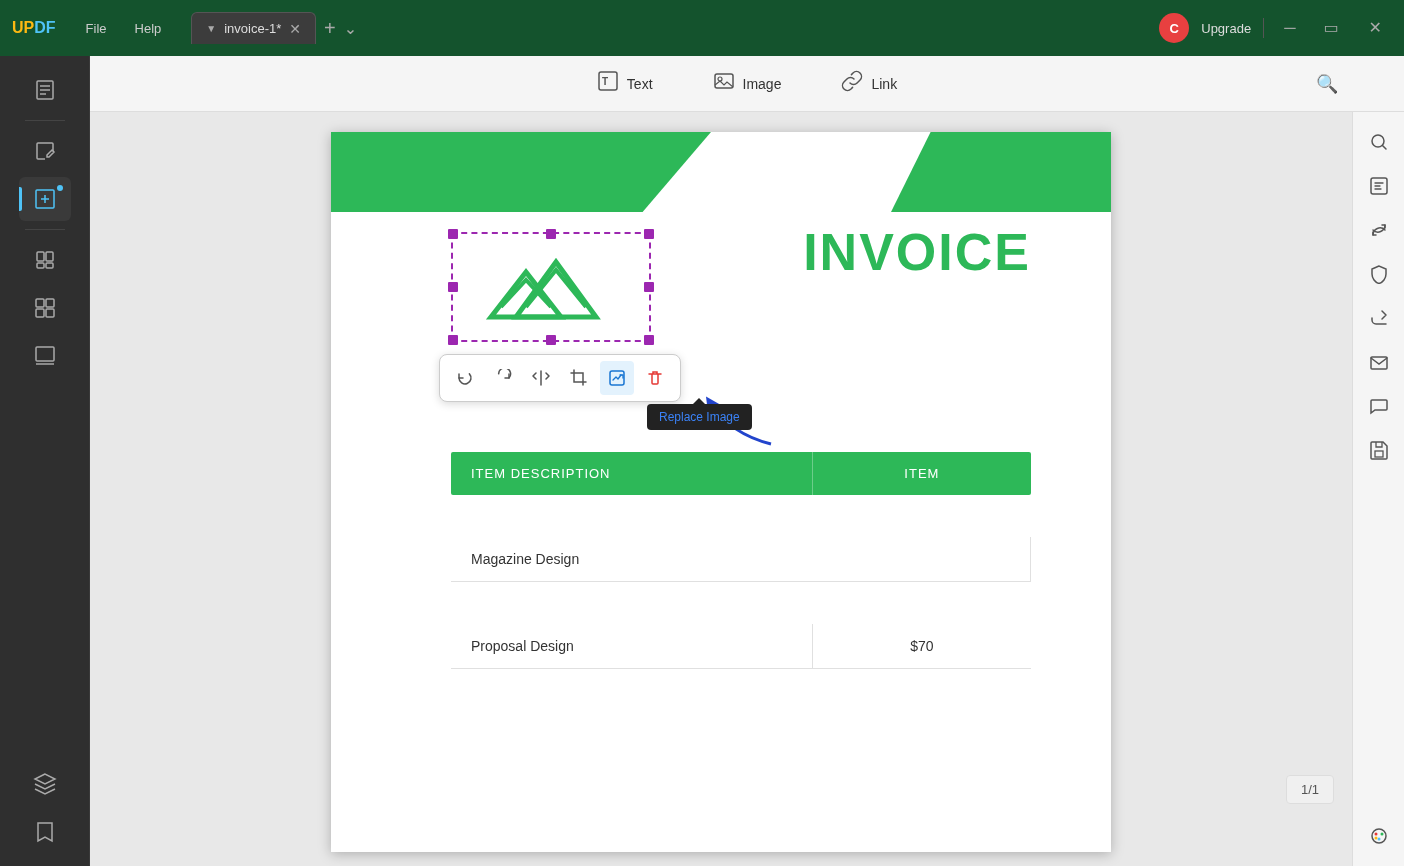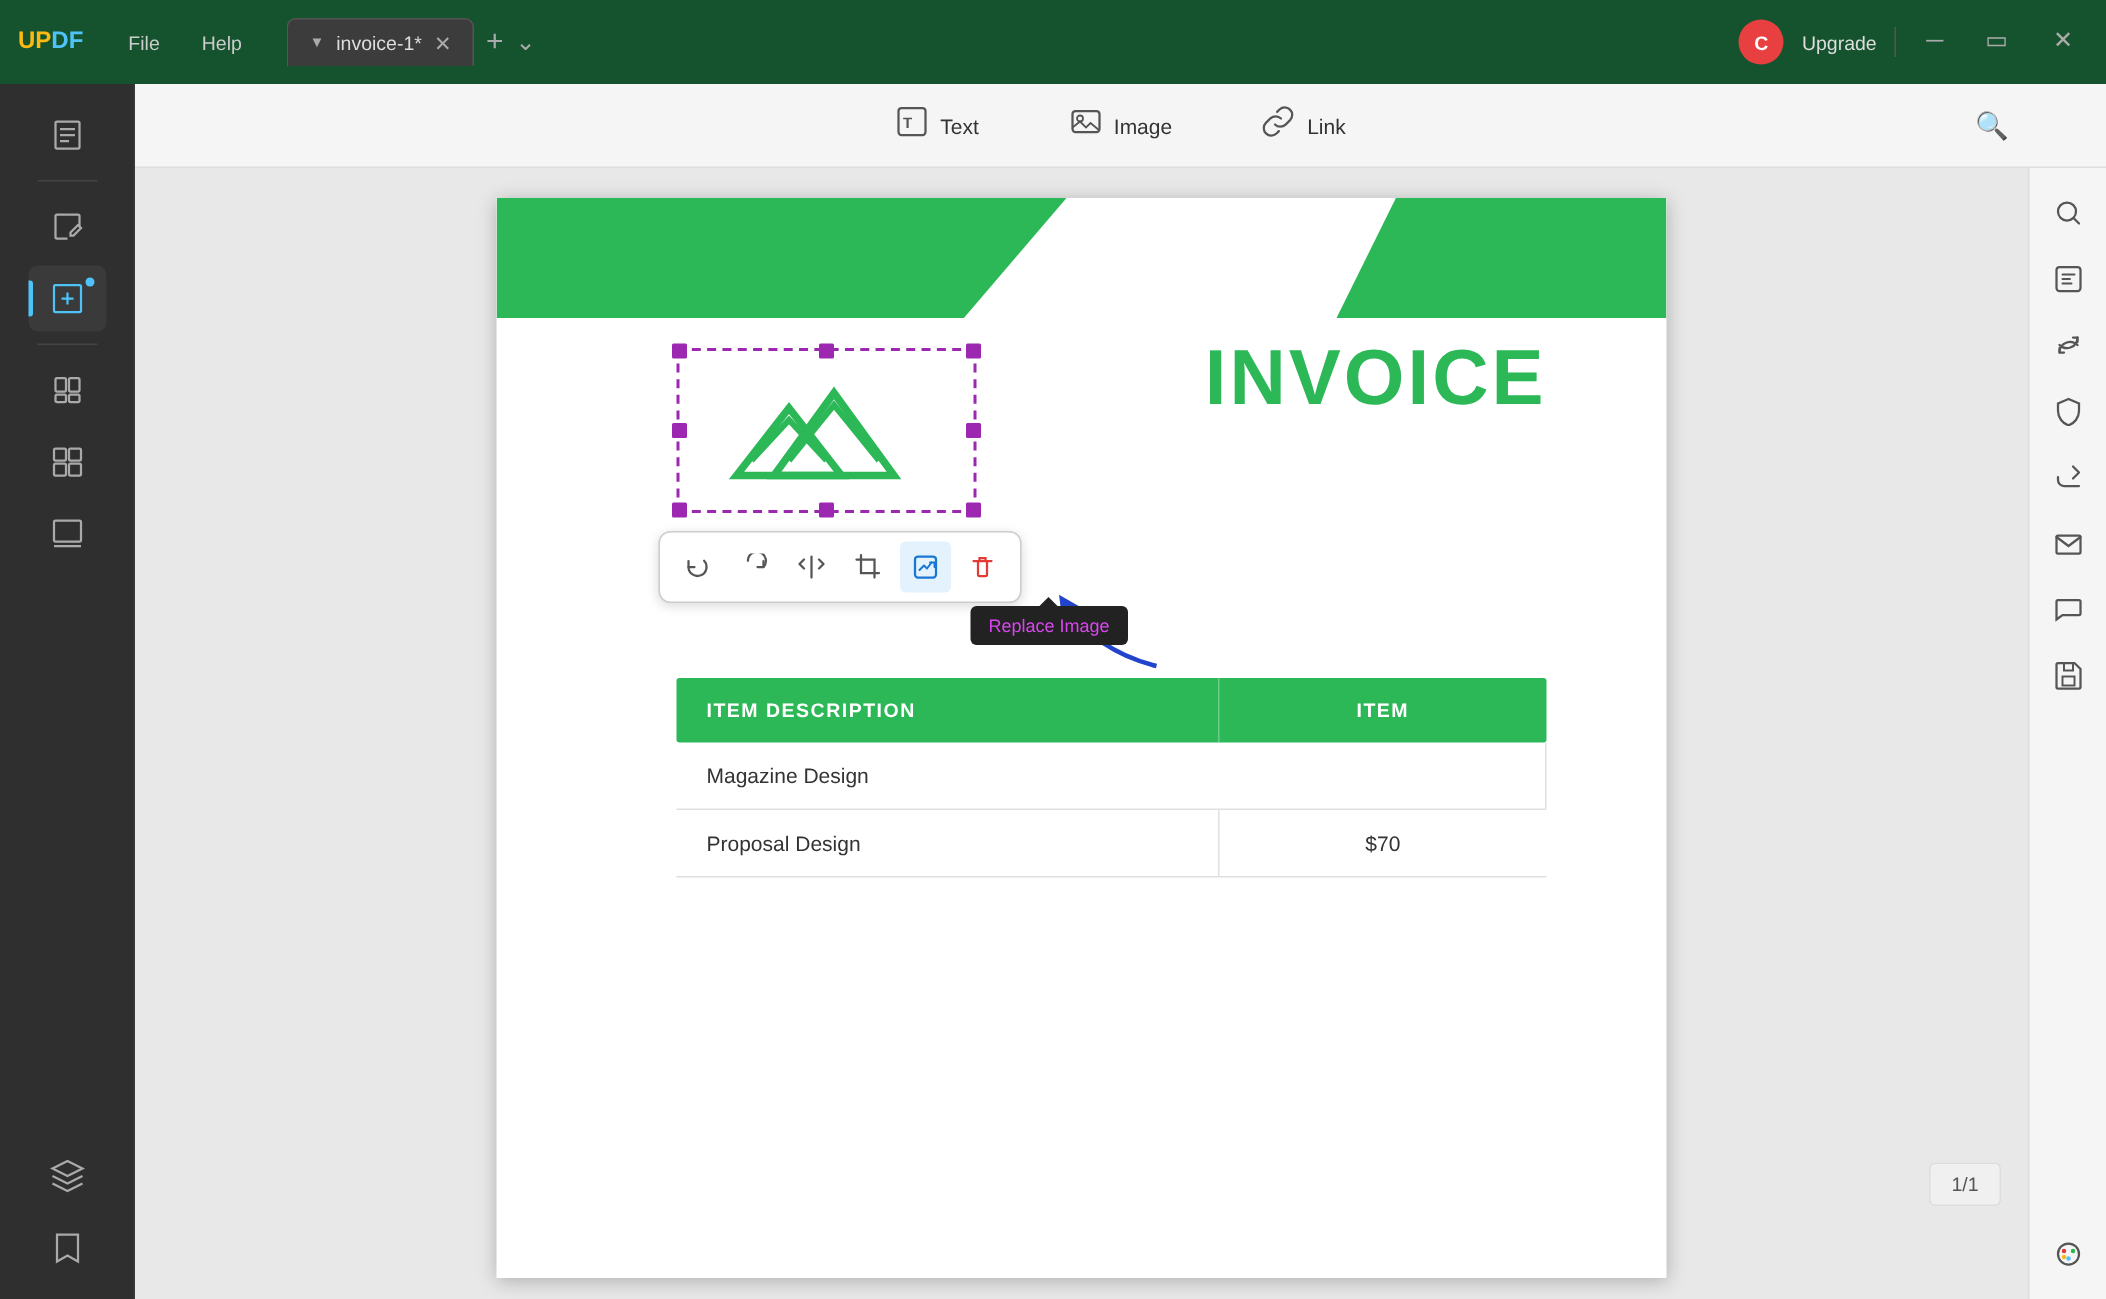--- a/index.html
+++ b/index.html
@@ -341,21 +341,21 @@
     }
     .img-tool-btn.active { background: #e3f2fd; }
     .img-tool-btn.delete { color: #e53935; }
 
     
     .replace-tooltip {
       position: absolute;
       top: 172px;
       left: 268px;
       background: #222;
-      color: #d946ef;
+      color: #3b82f6;
       font-size: 12px;
       padding: 6px 12px;
       border-radius: 4px;
       white-space: nowrap;
       z-index: 60;
     }
     .replace-tooltip::before {
       content: '';
       position: absolute;
       top: -6px;
@@ -375,36 +375,37 @@
     }
     .table-header {
       background: #2db858;
       display: flex;
       border-radius: 2px;
     }
     .table-header-cell {
       flex: 1;
       padding: 14px 20px;
       color: #fff;
-      font-weight: 700;
+      font-weight: 400;
       font-size: 13px;
       letter-spacing: 1px;
       text-align: center;
     }
     .table-header-cell:first-child { text-align: left; flex: 1.8; border-right: 1px solid rgba(255,255,255,0.3); }
     .table-row {
       display: flex;
       border-bottom: 1px solid #e0e0e0;
     }
     .table-cell {
       flex: 1;
       padding: 14px 20px;
       color: #333;
       font-size: 14px;
       text-align: center;
+      margin-top: 42px;
     }
     .table-cell:first-child { text-align: left; flex: 1.8; border-right: 1px solid #e0e0e0; }
 
     
     .page-number {
       position: absolute;
       bottom: 40px;
       right: 20px;
       background: #f0f0f0;
       border: 1px solid #ddd;

